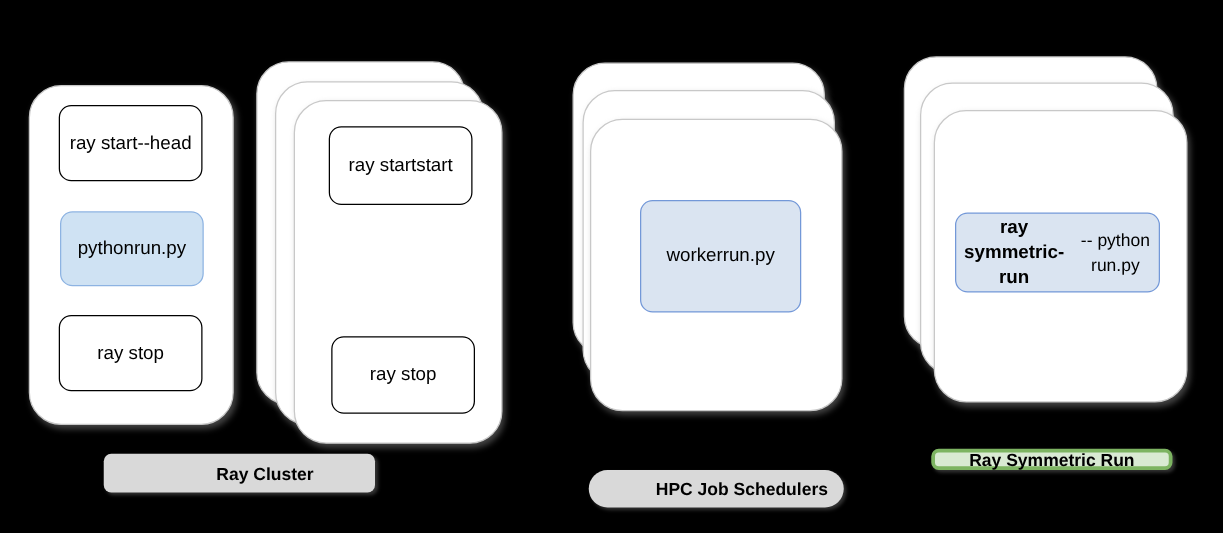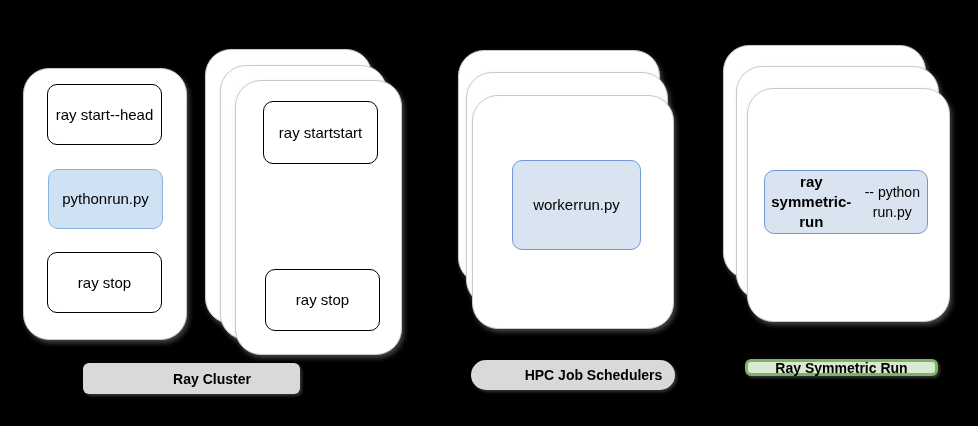--- a/index.html
+++ b/index.html
@@ -94,16 +94,16 @@
   <div class="card" style="left:723px; top:45px; width:203px; height:234px;"></div>
   <div class="card" style="left:736px; top:66px; width:203px; height:234px;"></div>
   <div class="card" style="left:747px; top:88px; width:203px; height:234px;">
     <div class="cmd blue-alt" style="left:16px; top:81px; width:164px; height:64px;">
       <span class="ln bold">ray symmetric-run</span>
       <span class="ln small">-- python run.py</span>
     </div>
   </div>
 
   <div class="label gray" style="left:83px; top:363px; width:217px; height:31px;">Ray Cluster</div>
-  <div class="label gray" style="left:471px; top:360px; width:204px; height:30px;border-radius:15px;">HPC Job Schedulers</div>
+  <div class="label gray" style="left:471px; top:376px; width:204px; height:30px;border-radius:15px;">HPC Job Schedulers</div>
   <div class="label green" style="left:745px; top:359px; width:193px; height:17px;">Ray Symmetric Run</div>
 
 </div>
 
 </body></html>

